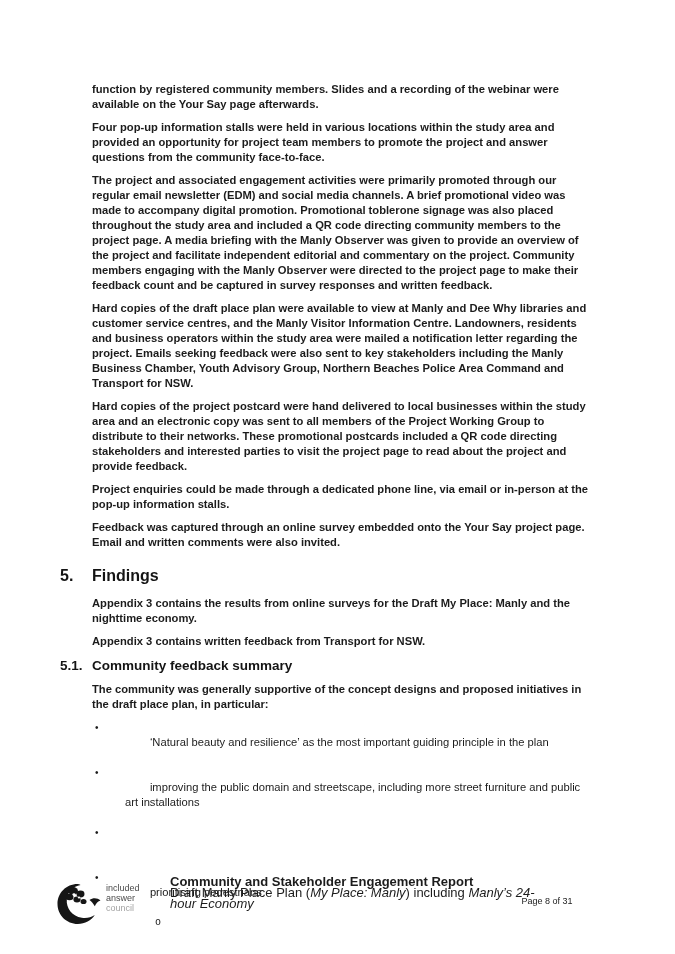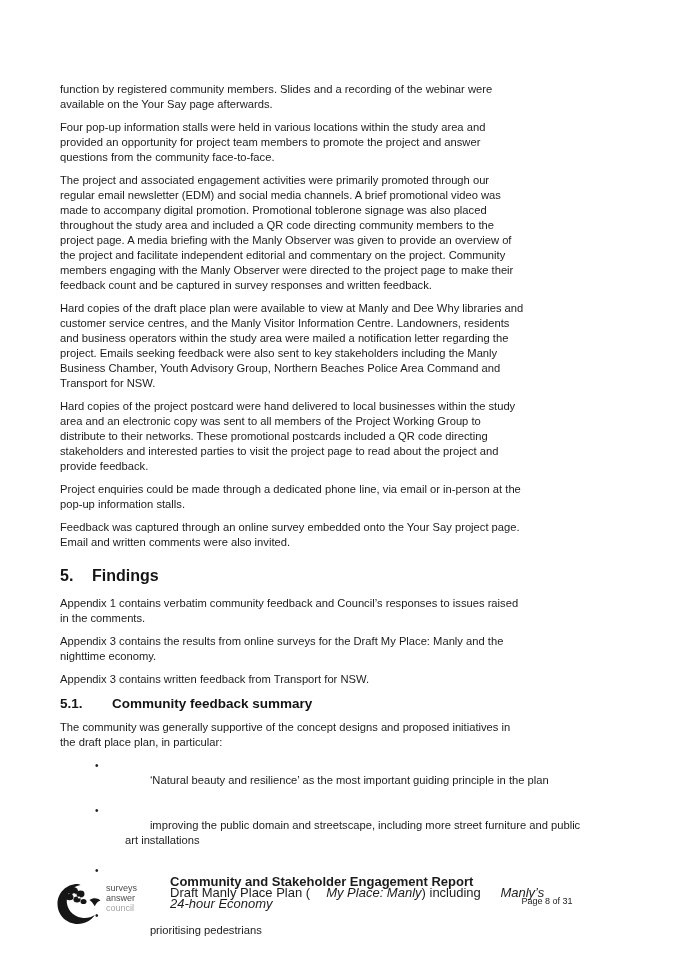--- a/index.html
+++ b/index.html
@@ -15,42 +15,43 @@
   }
   .content {
     position: absolute;
     left: 60px;
     top: 82px;
     width: 560px;
     font-size: 11.2px;
     line-height: 15px;
   }
   .para {
+    margin-left: 32px;
     margin-bottom: 8px;
     white-space: pre;
+    font-weight: bold;
   }
   .h1 {
     display: flex;
     margin-top: 16px;
     margin-bottom: 11px;
     font-size: 16px;
     font-weight: bold;
     line-height: 19px;
     color: #141414;
   }
   .h1 .num { width: 32px; flex: none; }
   .h2 {
     display: flex;
     margin-top: 9px;
     margin-bottom: 8px;
     font-size: 13.5px;
     font-weight: bold;
     line-height: 16px;
     color: #141414;
-    gap: 20px;
   }
   .h2 .num { width: 32px; flex: none; }
   ul.bullets { list-style: none; margin: 0; padding: 0; }
   ul.bullets li { position: relative; white-space: pre; }
   li.b1 { padding-left: 65px; }
   li.b1 .marker { position: absolute; left: 35px; top: 0; font-size: 10px; }
   li.b2 { padding-left: 122px; }
   li.b2 .marker {
     position: absolute; left: 95px; top: -1px;
     font-family: "DejaVu Sans Mono", "Liberation Mono", monospace;
@@ -60,21 +61,21 @@
   .footer-logo-text {
     position: absolute; left: 106px; top: 884px;
     font-size: 9px; line-height: 9.8px; color: #4c4c4c;
   }
   .footer-logo-text .council { color: #a3a3a3; }
   .footer-center {
     position: absolute; left: 170px; top: 877px; width: 390px;
     text-align: left; font-size: 13px; line-height: 10.8px; color: #1c1c1c;
   }
   .footer-center .fc1 { font-weight: bold; }
-  .it { font-style: italic; margin-left: 16px; }
+  .it { font-style: italic; }
   .footer-page {
     position: absolute; left: 500px; top: 896px; width: 94px;
     text-align: center; font-size: 9px; color: #1c1c1c;
   }
 </style>
 </head>
 <body>
 
 <div class="page">
 
@@ -106,22 +107,20 @@
     <div class="para">Project enquiries could be made through a dedicated phone line, via email or in-person at the
 pop-up information stalls.</div>
     <div class="para">Feedback was captured through an online survey embedded onto the Your Say project page.
 Email and written comments were also invited.</div>
 
     <div class="h1">
       <span class="num">5.</span>
       <span>Findings</span>
     </div>
 
-    <div class="para">Appendix 1 contains verbatim community feedback and Council’s responses to issues raised
-in the comments.</div>
     <div class="para">Appendix 3 contains the results from online surveys for the Draft My Place: Manly and the
 nighttime economy.</div>
     <div class="para">Appendix 3 contains written feedback from Transport for NSW.</div>
 
     <div class="h2">
       <span class="num">5.1.</span>
       <span>Community feedback summary</span>
     </div>
 
     <div class="para">The community was generally supportive of the concept designs and proposed initiatives in
@@ -154,21 +153,21 @@
       <ellipse fill="#161616" cx="24.5" cy="12" rx="4" ry="3.4"></ellipse>
       <ellipse fill="#161616" cx="13.5" cy="15" rx="4" ry="3.2"></ellipse>
       <ellipse fill="#161616" cx="21" cy="17.5" rx="3.6" ry="3"></ellipse>
       <ellipse fill="#161616" cx="27.5" cy="19.5" rx="3" ry="2.6"></ellipse>
       <ellipse fill="#ffffff" cx="18" cy="12.5" rx="1.6" ry="1.2"></ellipse>
       <ellipse fill="#ffffff" cx="23" cy="15.5" rx="1.3" ry="1"></ellipse>
       <path fill="#161616" d="M33.5 18 C37 15.5 41.5 15.8 44.5 18.6 C42 19.4 40 21.4 38.8 24.2 C37.4 21.8 35.6 19.6 33.5 18 Z"></path>
     </svg>
   </div>
   <div class="footer-logo-text">
-    <div>surveys</div>
+    <div>included</div>
     <div>answer</div>
     <div class="council">council</div>
   </div>
 
   <div class="footer-center">
     <div class="fc1">Community and Stakeholder Engagement Report</div>
     <div class="fc2"><span>Draft Manly Place Plan (</span><span class="it">My Place: Manly</span><span>) including </span><span class="it">Manly’s 24-hour Economy</span></div>
   </div>
 
   <div class="footer-page">Page 8 of 31</div>

